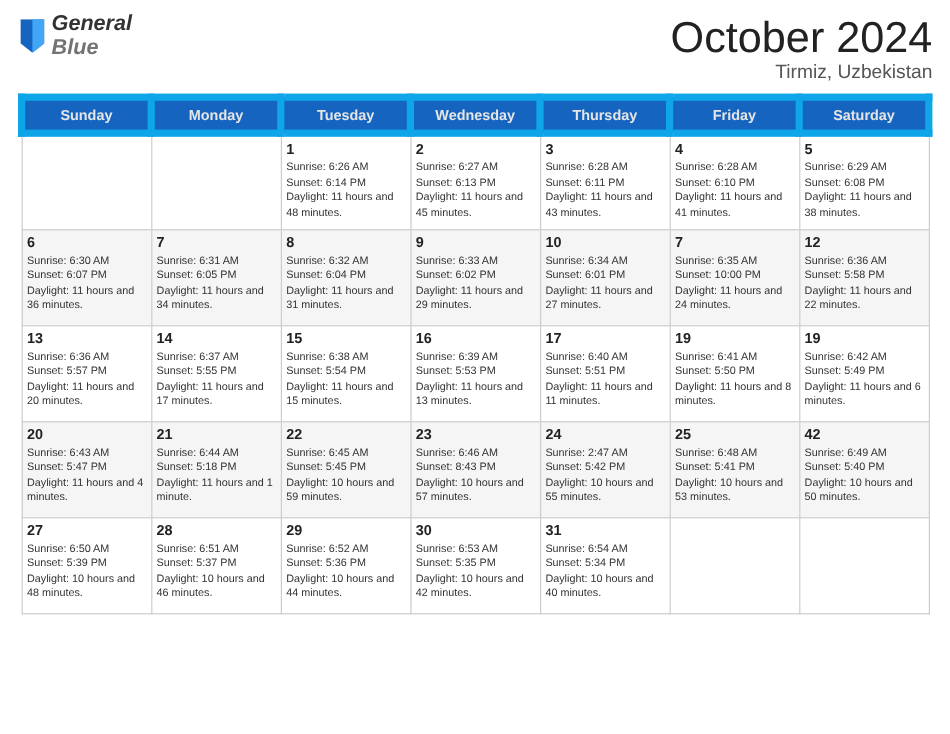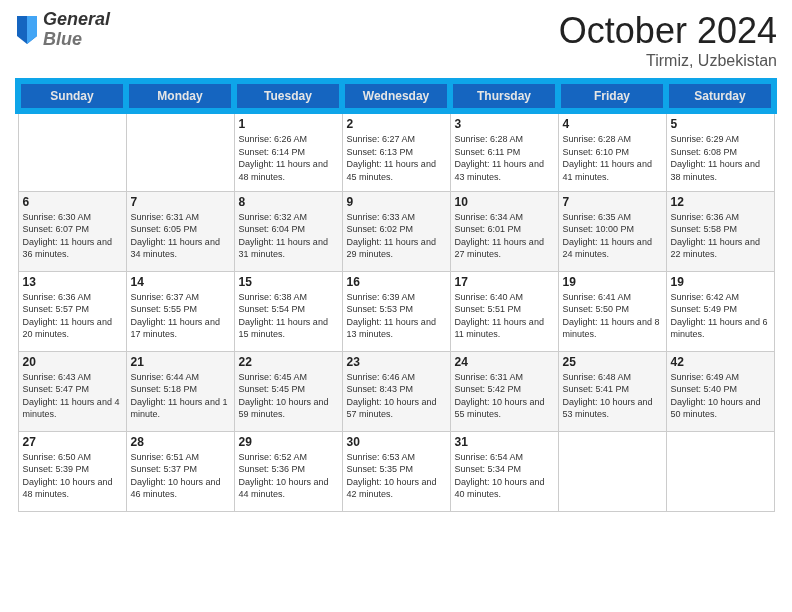--- a/index.html
+++ b/index.html
@@ -272,21 +272,21 @@
 Daylight: 10 hours and 59 minutes.</div>
           </td>
           <td>
             <span class="day-number">23</span>
             <div class="day-info">Sunrise: 6:46 AM
 Sunset: 8:43 PM
 Daylight: 10 hours and 57 minutes.</div>
           </td>
           <td>
             <span class="day-number">24</span>
-            <div class="day-info">Sunrise: 6:31 AM
+            <div class="day-info">Sunrise: 2:47 AM
 Sunset: 5:42 PM
 Daylight: 10 hours and 55 minutes.</div>
           </td>
           <td>
             <span class="day-number">25</span>
             <div class="day-info">Sunrise: 6:48 AM
 Sunset: 5:41 PM
 Daylight: 10 hours and 53 minutes.</div>
           </td>
           <td>

